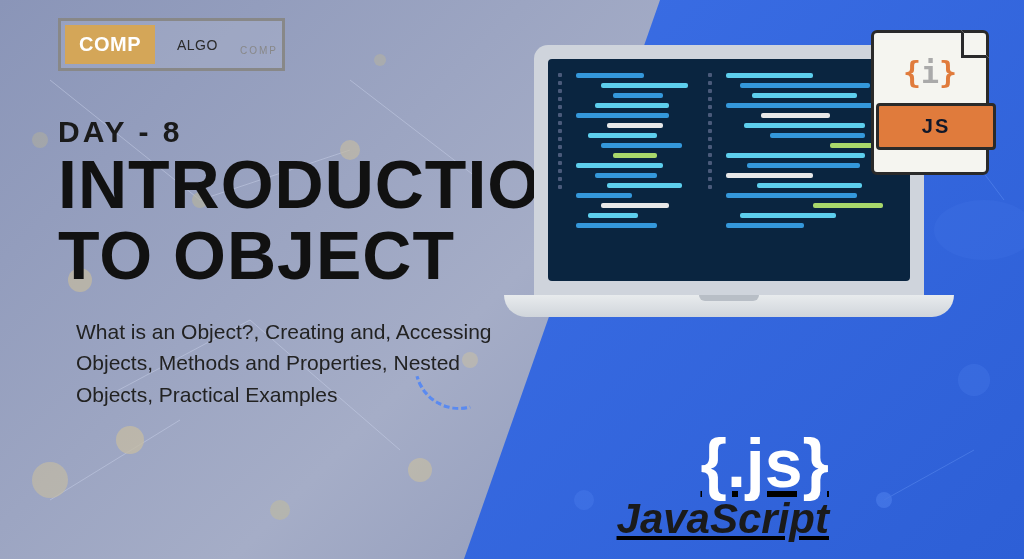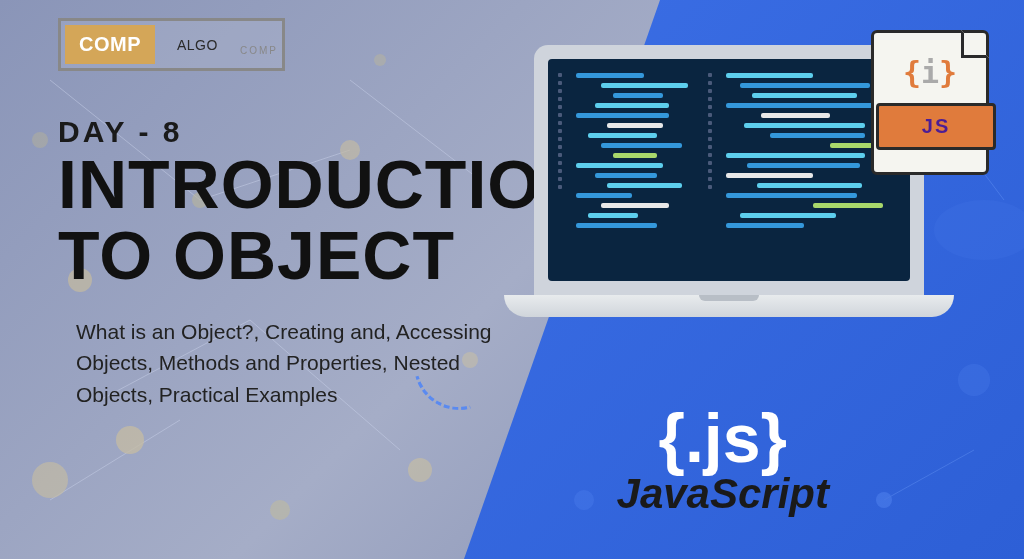--- a/index.html
+++ b/index.html
@@ -195,38 +195,39 @@
   font-family: monospace;
   color: #aaa;
   display: inline-block;
 }
 .file-js-badge {
   position: absolute;
   bottom: 22px;
   left: -10px;
   right: -10px;
   background: #e07b3c;
-  color: #4c1d95;
+  color: #0f172a;
   text-align: center;
   padding: 9px 0;
   font-weight: bold;
   font-size: 20px;
   letter-spacing: 2px;
   border: 3px solid #2a2a2a;
   border-radius: 4px;
   margin-left: 12px;
 }
 
 
 .js-logo {
   position: absolute;
   right: 195px;
-  bottom: 41px;
-  text-align: center;
+  bottom: 16px;
+  text-align: right;
   z-index: 10;
+  text-decoration: underline;
 }
 .js-braces {
   font-size: 68px;
   font-weight: bold;
   color: #fff;
   line-height: 1;
   font-family: 'Segoe UI', Arial, sans-serif;
 }
 .js-text {
   font-size: 42px;

